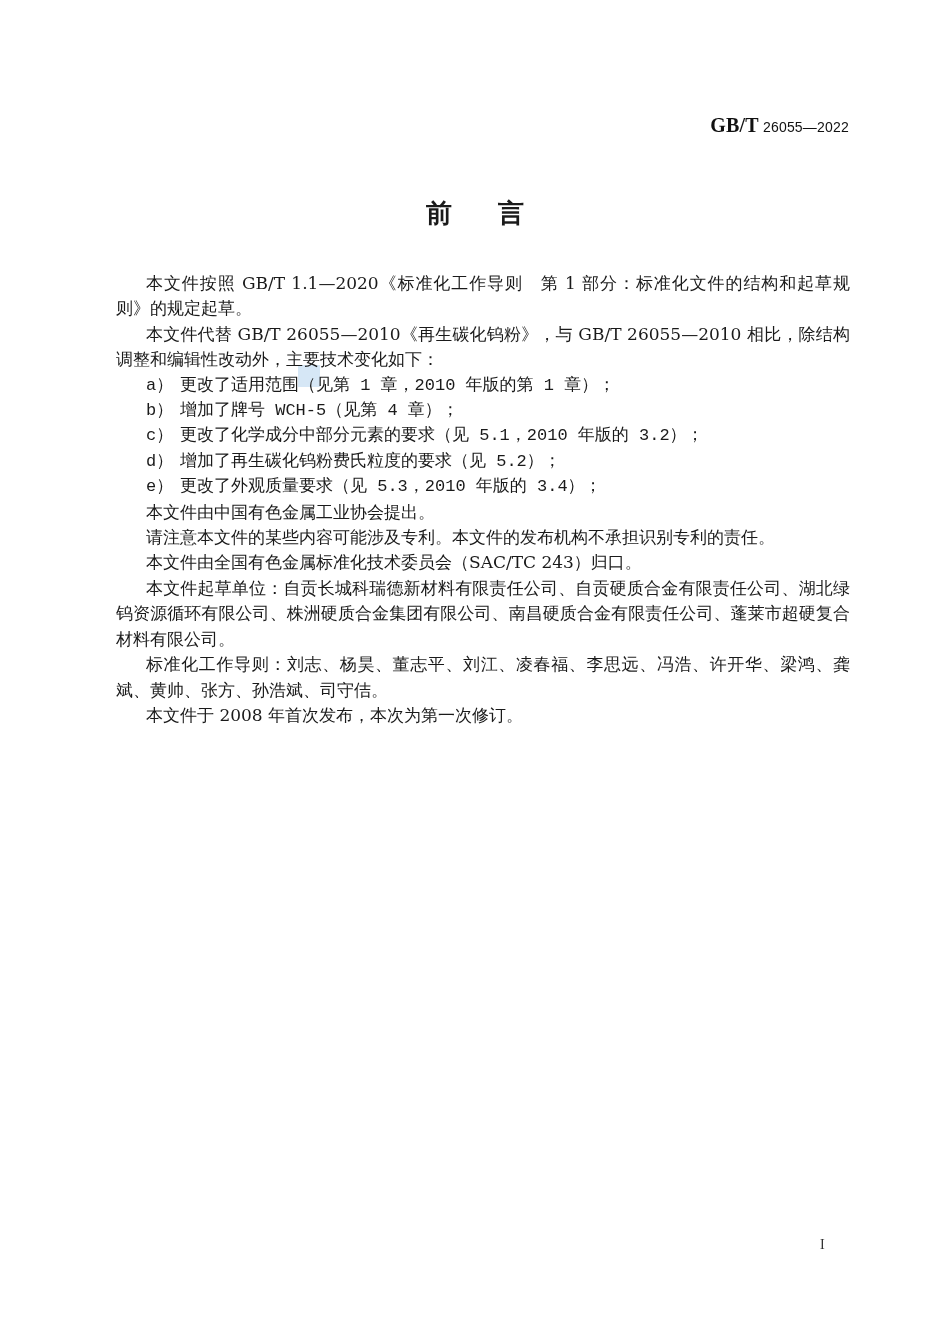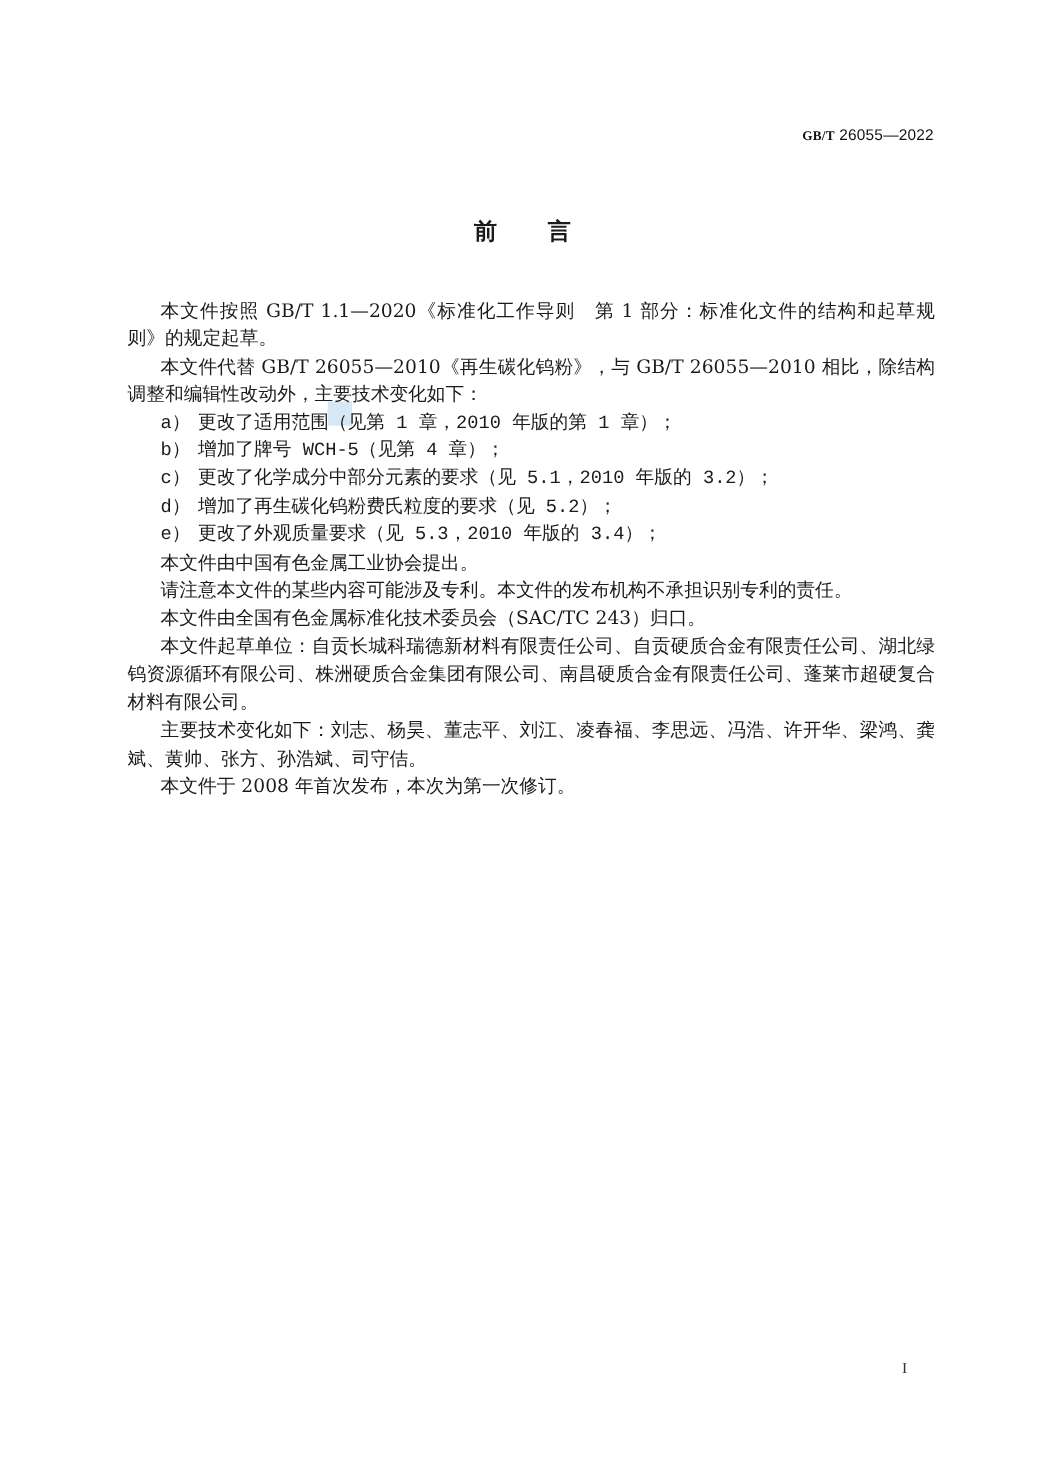--- a/index.html
+++ b/index.html
@@ -6,25 +6,25 @@
   body {
     width: 950px; height: 1344px; position: relative; overflow: hidden;
     font-family: "DejaVu Serif", "Liberation Serif", serif;
     color: #1a1a1a;
   }
   .std-number {
     position: absolute; top: 114px; right: 101px;
     font-family: "Liberation Sans", "DejaVu Sans", sans-serif;
     font-size: 14px; color: #111; letter-spacing: 0.2px;
   }
-  .std-number b { font-family: "Liberation Serif", serif; font-weight: bold; font-size: 12px; }
+  .std-number b { font-family: "Liberation Serif", serif; font-weight: bold; font-size: 20px; }
   .title {
     position: absolute; top: 196px; left: 0; width: 950px; text-align: center;
     font-family: "DejaVu Sans", "Liberation Sans", sans-serif;
-    font-size: 21px; font-weight: bold; letter-spacing: 0;
+    font-size: 26px; font-weight: bold; letter-spacing: 0;
   }
   .title span { display: inline-block; }
   .title .gap { width: 46px; }
   .content {
     position: absolute; top: 271px; left: 116px; width: 734px;
     font-size: 17px; line-height: 25.4px;
   }
   .para { margin: 0; text-indent: 30px; text-align: justify; text-align-last: left; }
   .item { margin: 0; padding-left: 30px; white-space: nowrap; font-family: Liberation Mono, monospace; }
   .item .lbl { display: inline-block; width: 34px; }
@@ -60,17 +60,17 @@
     <p class="item"><span class="lbl">b）</span><span>增加了牌号 WCH-5（见第 4 章）；</span></p>
     <p class="item"><span class="lbl">c）</span><span>更改了化学成分中部分元素的要求（见 5.1，2010 年版的 3.2）；</span></p>
     <p class="item"><span class="lbl">d）</span><span>增加了再生碳化钨粉费氏粒度的要求（见 5.2）；</span></p>
     <p class="item"><span class="lbl">e）</span><span>更改了外观质量要求（见 5.3，2010 年版的 3.4）；</span></p>
   </div>
 
   <p class="para">本文件由中国有色金属工业协会提出。</p>
   <p class="para">请注意本文件的某些内容可能涉及专利。本文件的发布机构不承担识别专利的责任。</p>
   <p class="para">本文件由全国有色金属标准化技术委员会（SAC/TC 243）归口。</p>
   <p class="para">本文件起草单位：自贡长城科瑞德新材料有限责任公司、自贡硬质合金有限责任公司、湖北绿钨资源循环有限公司、株洲硬质合金集团有限公司、南昌硬质合金有限责任公司、蓬莱市超硬复合材料有限公司。</p>
-  <p class="para">主要技术变化如下：刘志、杨昊、董志平、刘江、凌春福、李思远、冯浩、许开华、梁鸿、龚斌、黄帅、张方、孙浩斌、司守佶。</p>
+  <p class="para">标准化工作导则：刘志、杨昊、董志平、刘江、凌春福、李思远、冯浩、许开华、梁鸿、龚斌、黄帅、张方、孙浩斌、司守佶。</p>
   <p class="para">本文件于 2008 年首次发布，本次为第一次修订。</p>
 </div>
 
 <div class="page-num">I</div>
 
 </body></html>

